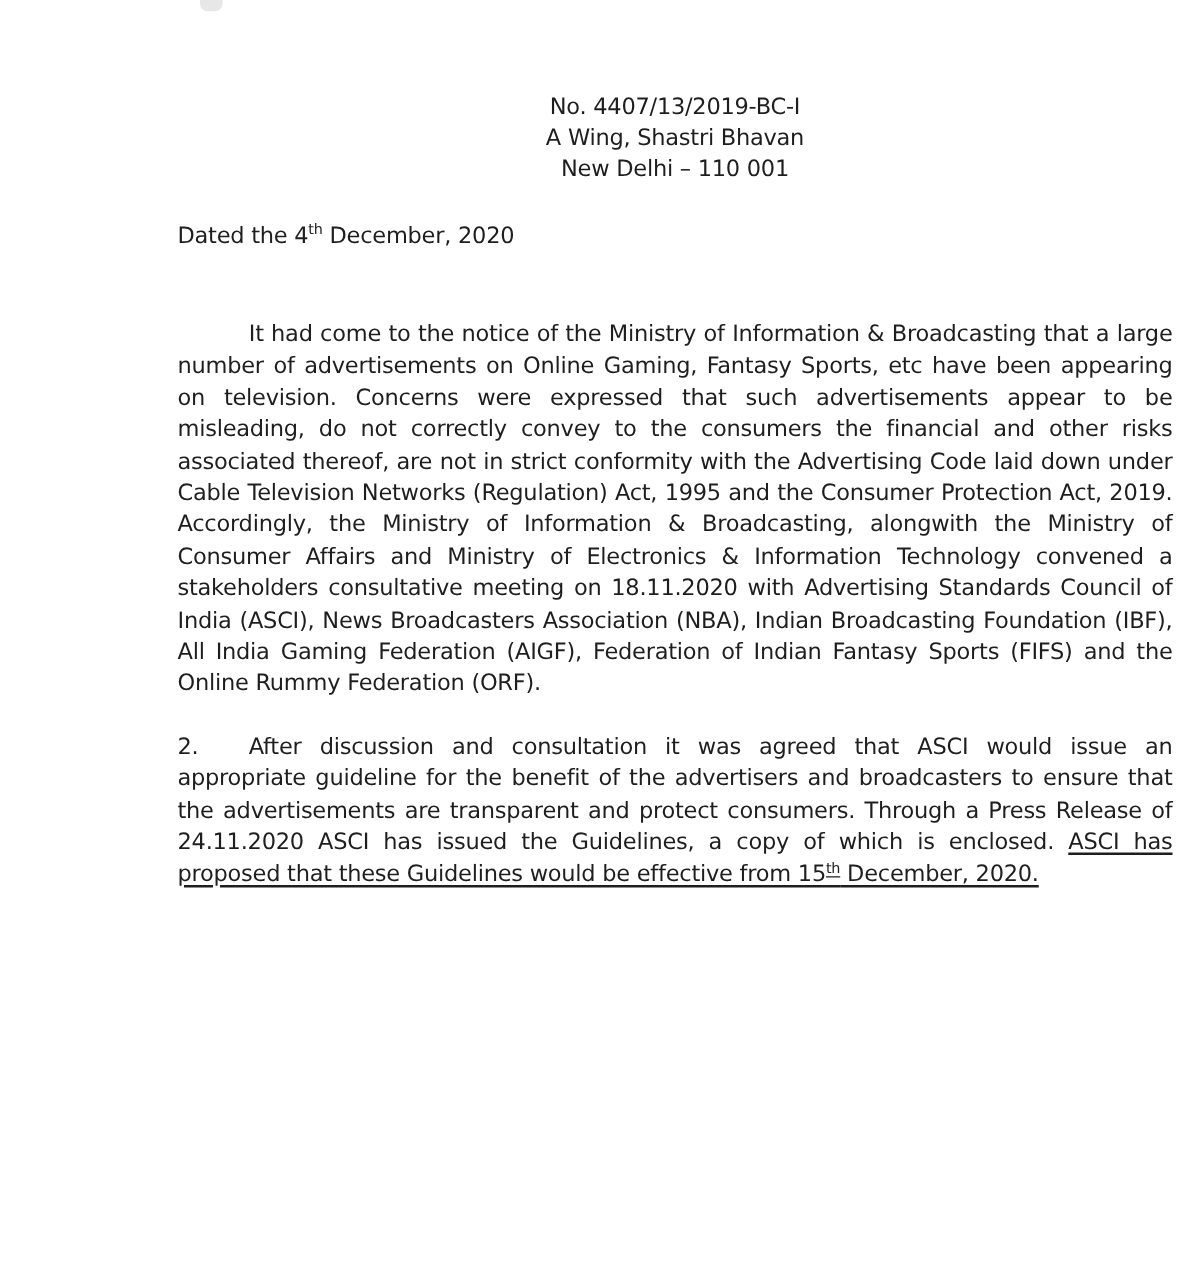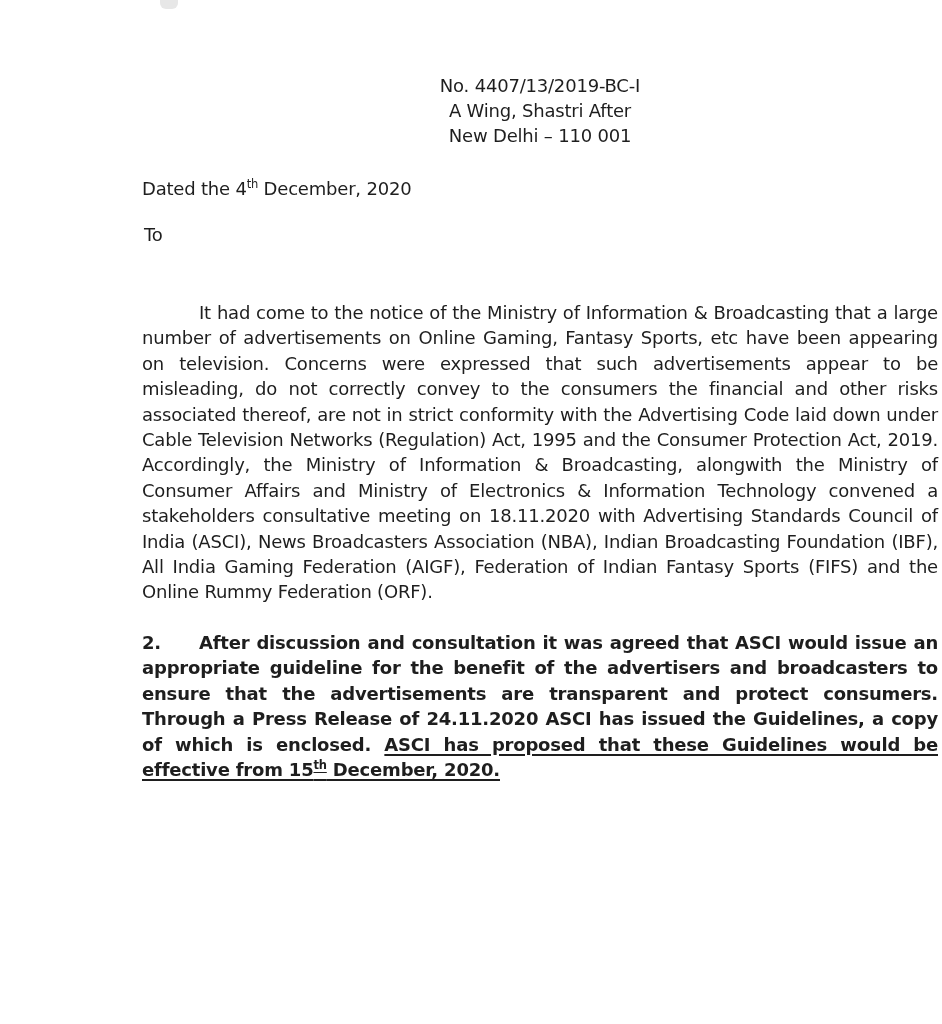--- a/index.html
+++ b/index.html
@@ -73,21 +73,20 @@
   p.body {
     margin: 0;
     text-align: justify;
   }
   .para1 {
     margin-top: 53px !important;
     text-indent: 57px;
   }
   .para2 {
     margin-top: 25px !important;
-    font-weight: bold;
   }
   .para-num {
     display: inline-block;
     width: 57px;
     text-indent: 0;
   }
   .underlined {
     text-decoration: underline;
     text-decoration-thickness: 1.6px;
     text-underline-offset: 3px;
@@ -99,27 +98,26 @@
 </head>
 <body>
 
 <div class="page">
   <div class="scan-smudge"></div>
 
   <div class="content">
 
     <div class="letterhead">
       <div>No. 4407/13/2019-BC-I</div>
-      <div>A Wing, Shastri After</div>
+      <div>A Wing, Shastri Bhavan</div>
       <div>New Delhi – 110 001</div>
     </div>
 
     <div class="date-line"><span>Dated the 4</span><sup>th</sup><span> December, 2020</span></div>
 
-    <div class="to-label">To</div>
 
 
 
     <p class="body para1">It had come to the notice of the Ministry of Information &amp; Broadcasting that a large number of advertisements on Online Gaming, Fantasy Sports, etc have been appearing on television.  Concerns were expressed that such advertisements appear to be misleading, do not correctly convey to the consumers the financial and other risks associated thereof, are not in strict conformity with the Advertising Code laid down under Cable Television Networks (Regulation) Act, 1995 and the Consumer Protection Act, 2019.  Accordingly, the Ministry of Information &amp; Broadcasting, alongwith the Ministry of Consumer Affairs and Ministry of Electronics &amp; Information Technology convened a stakeholders consultative meeting on 18.11.2020 with Advertising Standards Council of India (ASCI), News Broadcasters Association (NBA), Indian Broadcasting Foundation (IBF), All India Gaming Federation (AIGF), Federation of Indian Fantasy Sports (FIFS) and the Online Rummy Federation (ORF).</p>
 
     <p class="body para2"><span class="para-num">2.</span><span>After discussion and consultation it was agreed that ASCI would issue an appropriate guideline for the benefit of the advertisers and broadcasters to ensure that the advertisements are transparent and protect consumers. Through a Press Release of 24.11.2020 ASCI has issued the Guidelines, a copy of which is enclosed. </span><span class="underlined"><span>ASCI has proposed that these Guidelines would be effective from 15</span><sup>th</sup><span> December, 2020.</span></span></p>
 
   </div>
 </div>
 

